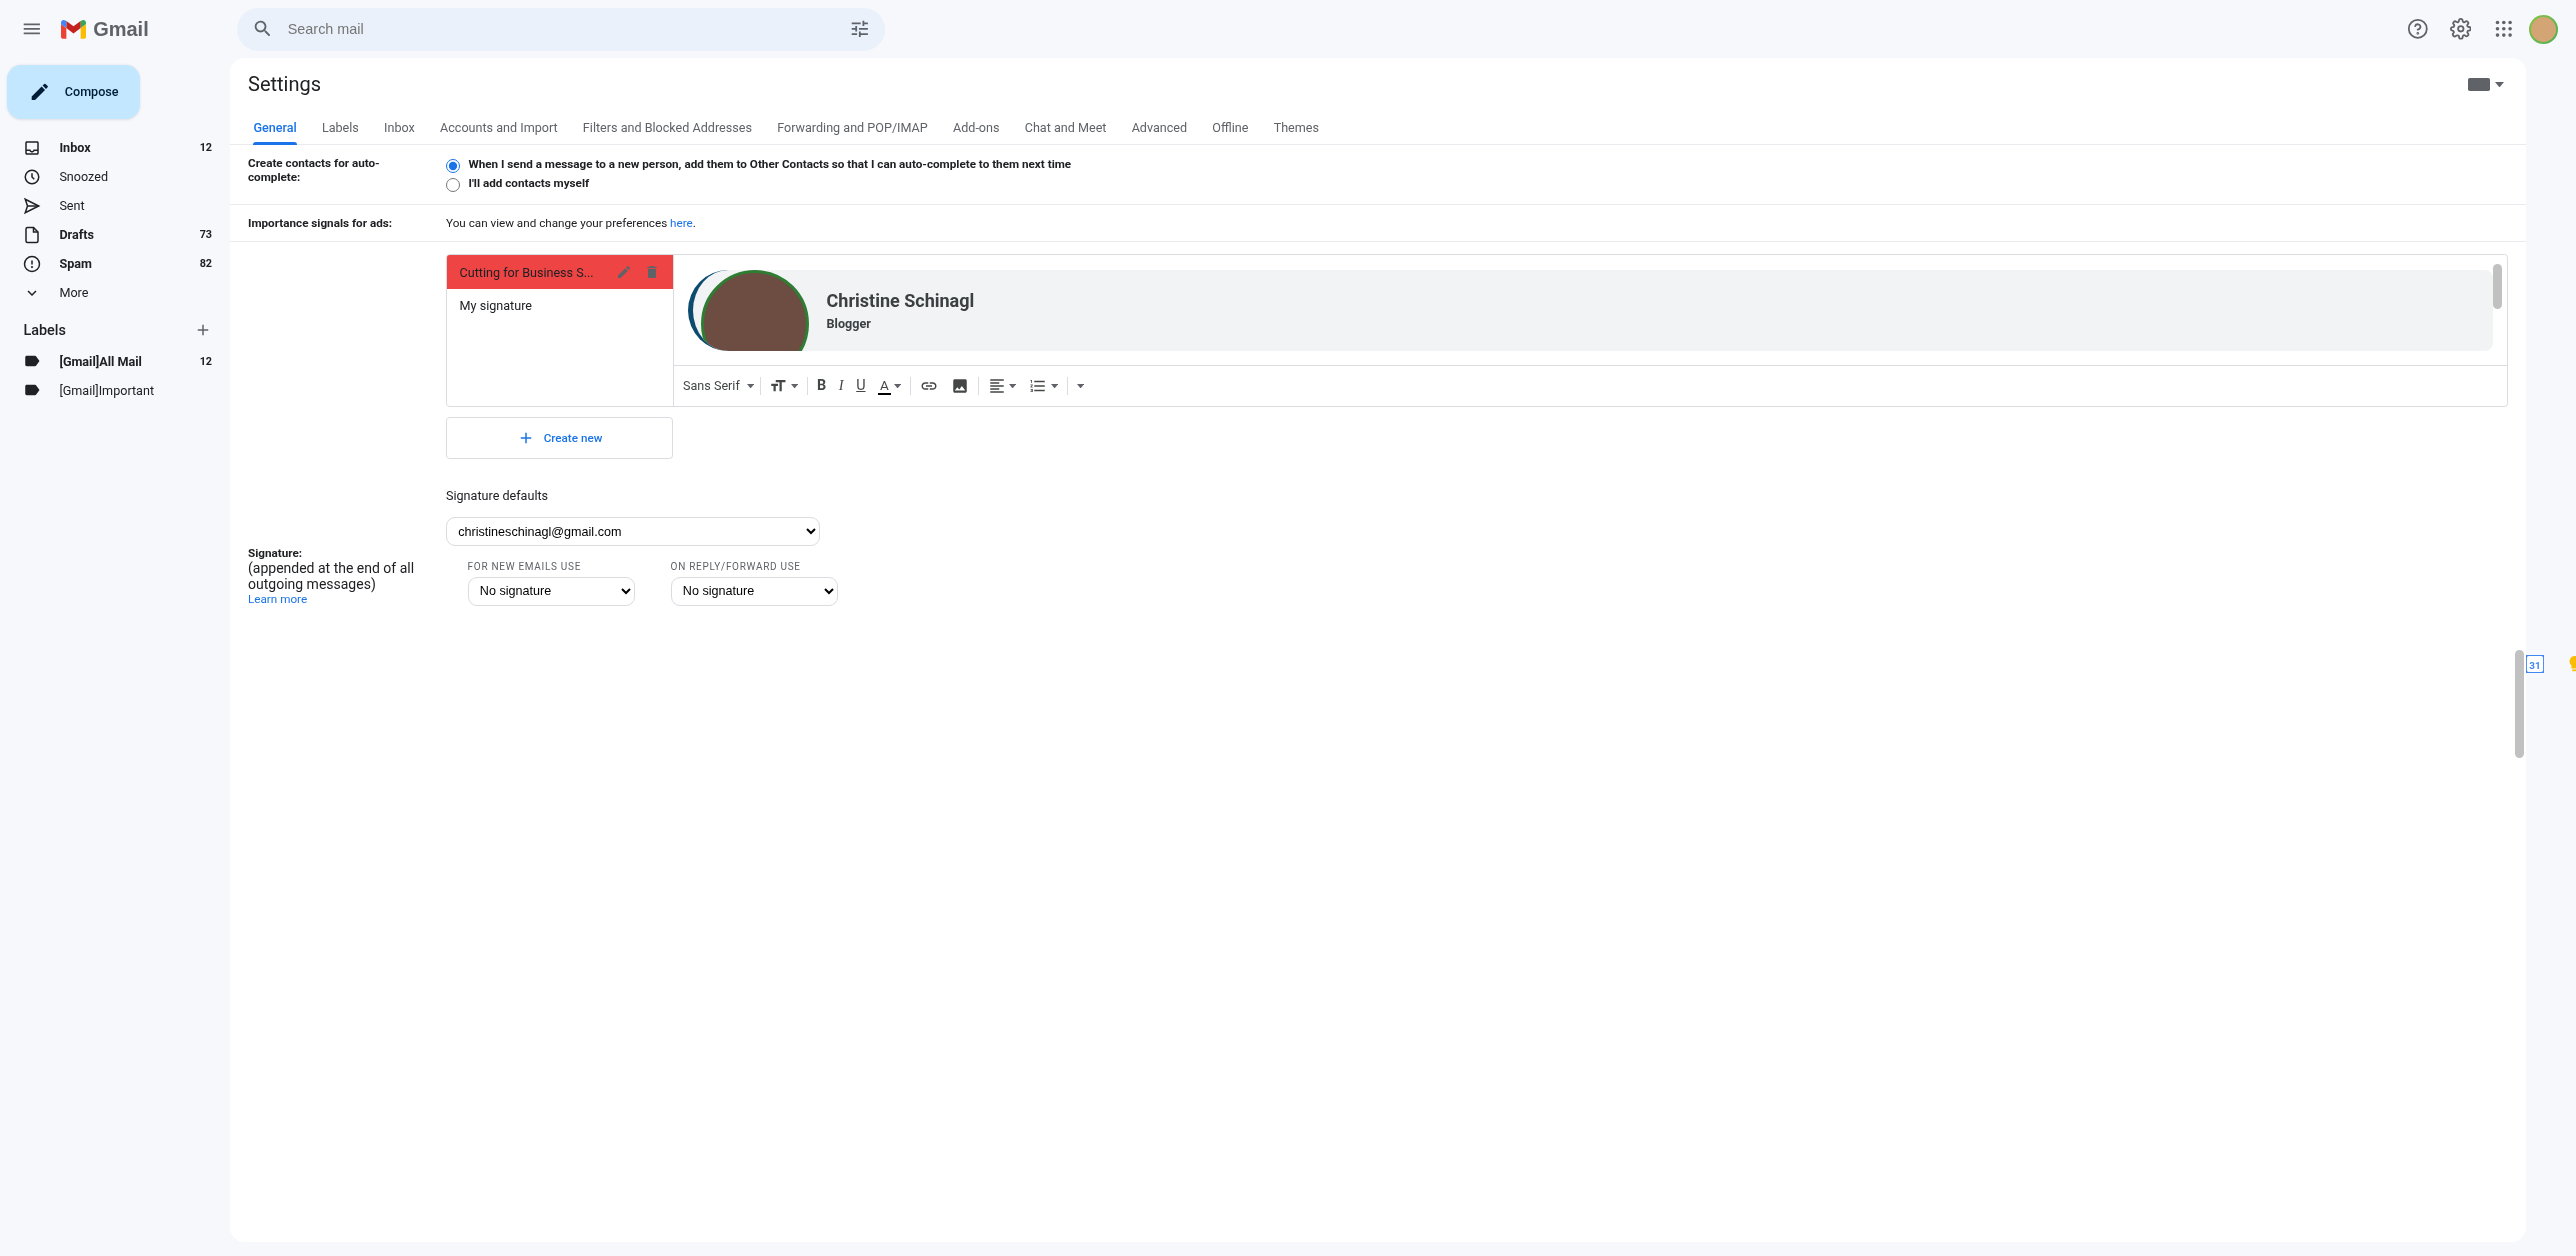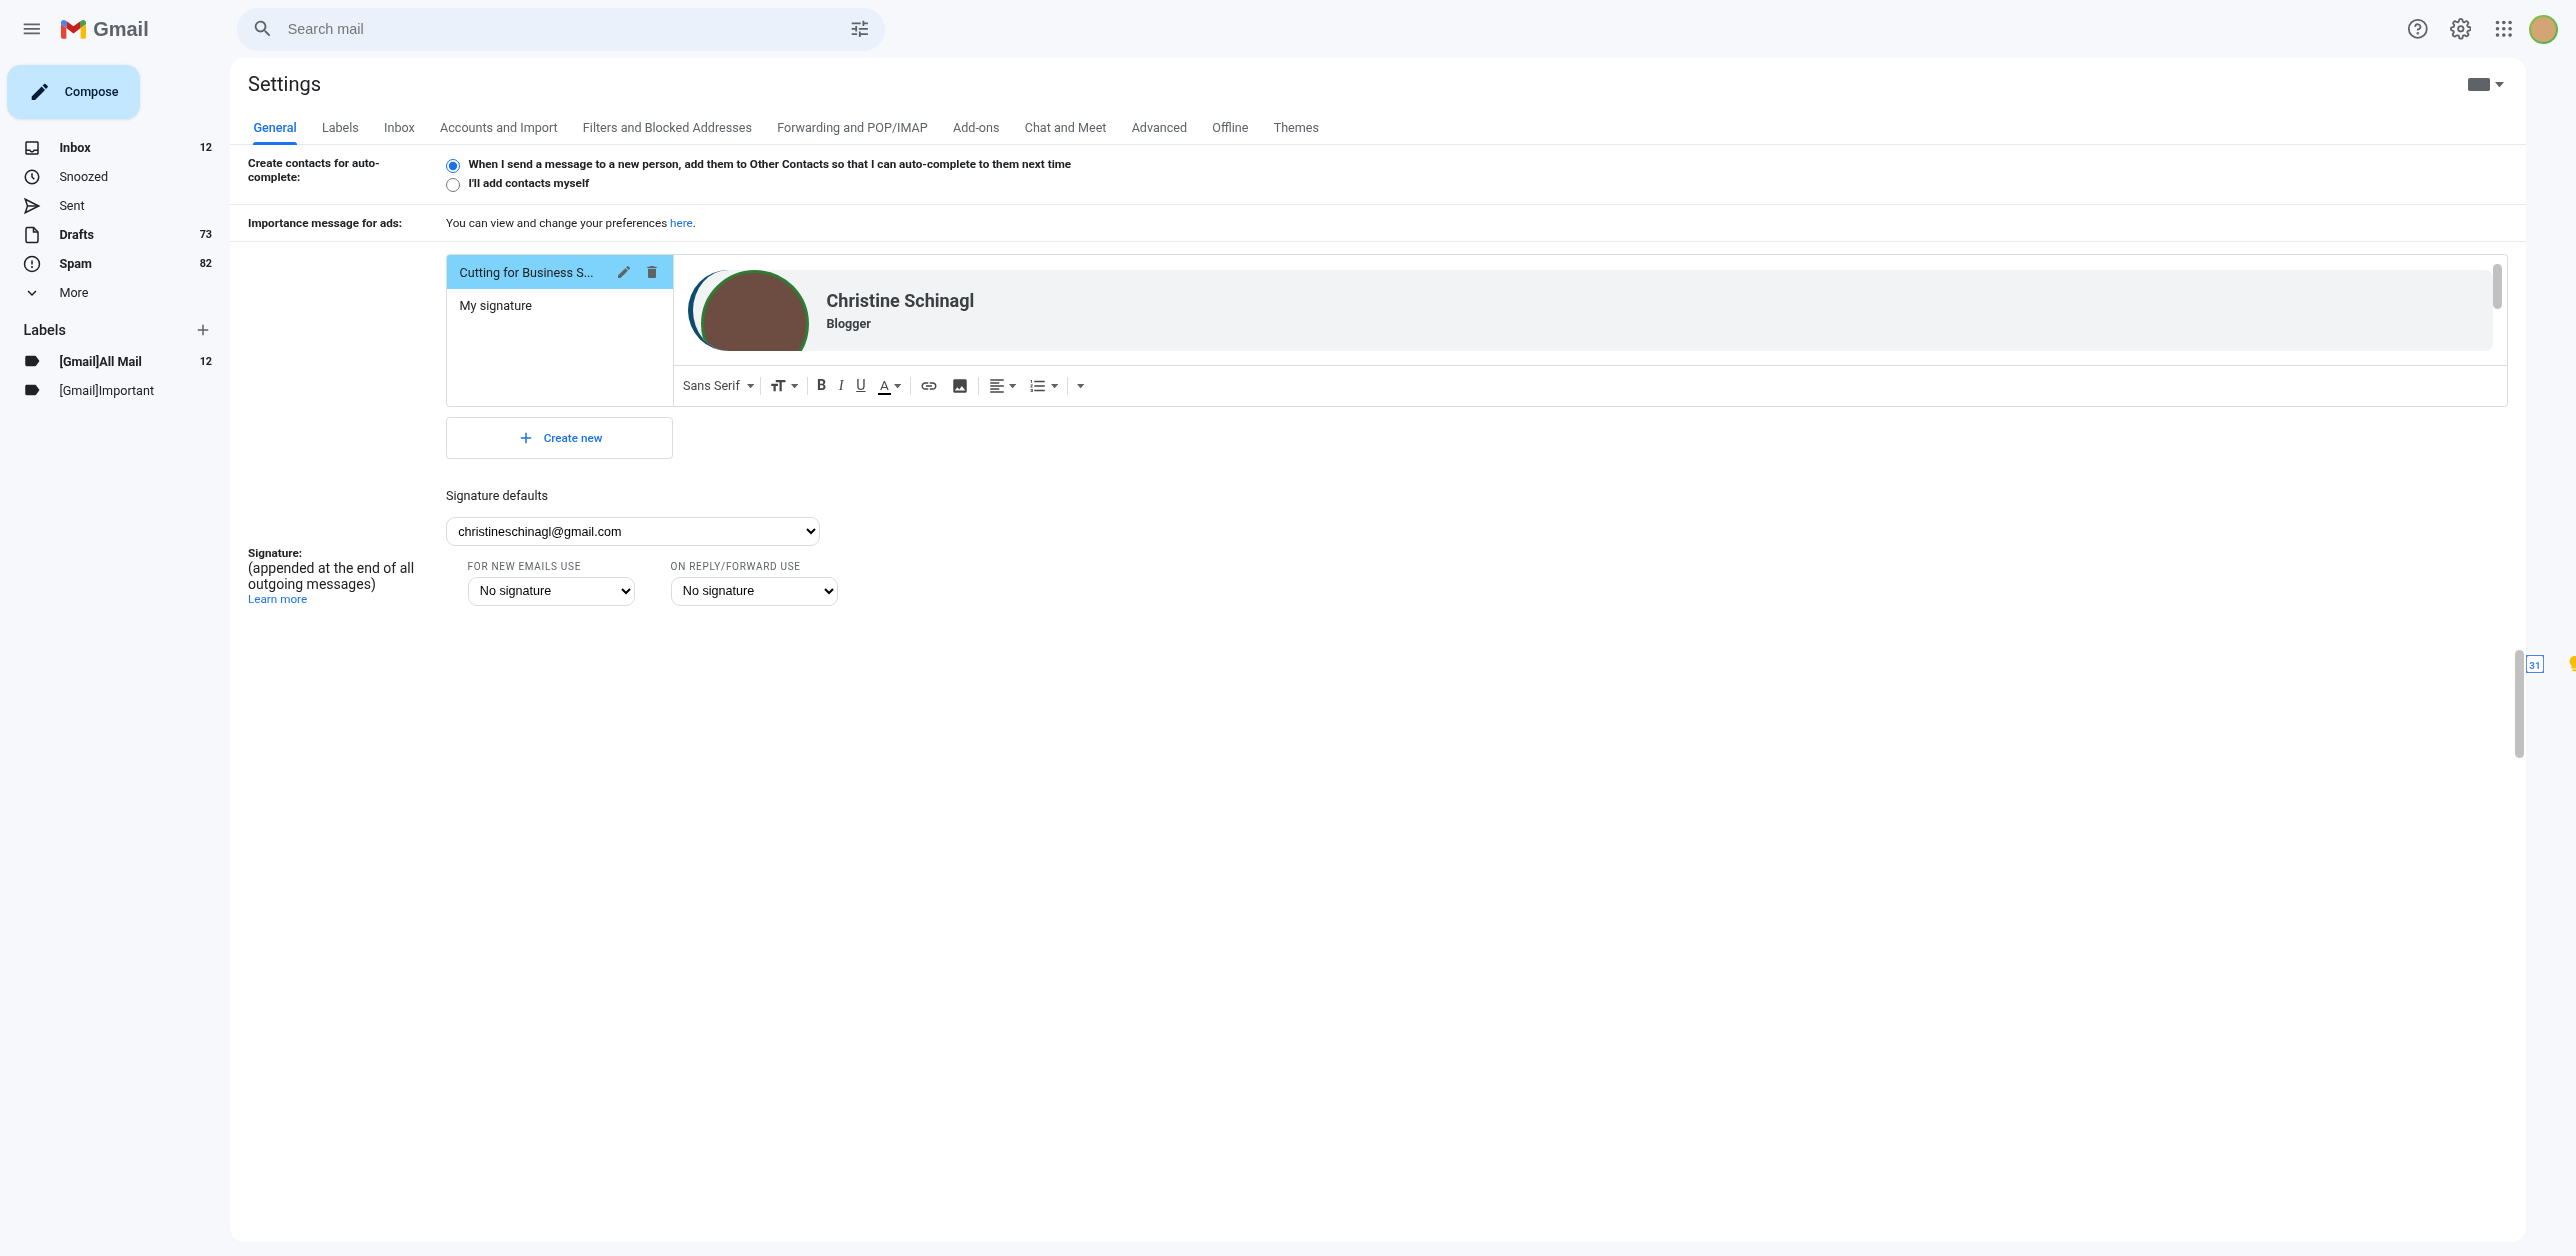--- a/index.html
+++ b/index.html
@@ -57,21 +57,21 @@
 .radio-row { display: flex; align-items: flex-start; gap: 9px; padding: 1.8px 0; }
 .radio-row input[type="radio"] { margin-top: 1.8px; accent-color: #1a73e8; width: 13.5px; height: 13.5px; }
 .radio-row label { font-weight: 700; font-size: 11.7px; }
 .link { color: #1a73e8; cursor: pointer; }
 .subtext { font-size: 10.8px; color: #5f6368; }
 
 
 .sig-editor-wrap { display: flex; border: 0.9px solid #dadce0; border-radius: 3.6px; overflow: hidden; margin-top: 1.8px; }
 .sig-list { width: 227px; border-right: 0.9px solid #dadce0; }
 .sig-item { display: flex; align-items: center; padding: 9px 12.6px; gap: 7.2px; cursor: pointer; }
-.sig-item.selected { background: #7dd3fc; }
+.sig-item.selected { background: #ef4444; }
 .sig-item-name { flex: 1; font-size: 12.6px; white-space: nowrap; overflow: hidden; text-overflow: ellipsis; }
 .sig-item-icons { display: flex; gap: 12.6px; color: #5f6368; }
 .sig-preview-wrap { flex: 1; display: flex; flex-direction: column; }
 .sig-preview { flex: 1; padding: 14.4px; position: relative; min-height: 99px; overflow: hidden; }
 .sig-card { display: flex; align-items: center; gap: 0; background: #f1f3f4; border-radius: 90px 18px 18px 90px; height: 81px; overflow: hidden; border-left: 5px solid #0c4a6e; padding-right: 36px; }
 .sig-avatar { width: 108px; height: 108px; border-radius: 50%; background: #6d4c41; border: 3.6px solid #2e7d32; margin-left: 7.2px; margin-top: 27px; flex-shrink: 0; }
 .sig-text { padding-left: 18px; }
 .sig-name { font-size: 18px; font-weight: 700; color: #3c4043; }
 .sig-role { font-size: 12.6px; font-weight: 700; color: #3c4043; margin-top: 5.4px; }
 .sig-scroll { position: absolute; right: 5.4px; top: 9px; width: 9px; height: 45px; background: #c1c1c1; border-radius: 4.5px; }
@@ -304,21 +304,21 @@
               <label>When I send a message to a new person, add them to Other Contacts so that I can auto-complete to them next time</label>
             </div>
             <div class="radio-row">
               <input type="radio" style="">
               <label>I'll add contacts myself</label>
             </div>
           </div>
         </div>
 
         <div class="setting-row">
-          <div class="setting-label"><strong>Importance message for ads:</strong></div>
+          <div class="setting-label"><strong>Importance signals for ads:</strong></div>
           <div class="setting-content">
             <span>You can view and change your preferences </span><span class="link">here</span><span>.</span>
           </div>
         </div>
 
         <div class="setting-row no-border">
           <div class="setting-label">
             <strong>Signature:</strong><br>
             <span class="subtext" style="font-size:14px; color:#202124;">(appended at the end of all outgoing messages)</span><br>
             <span class="link">Learn more</span>

